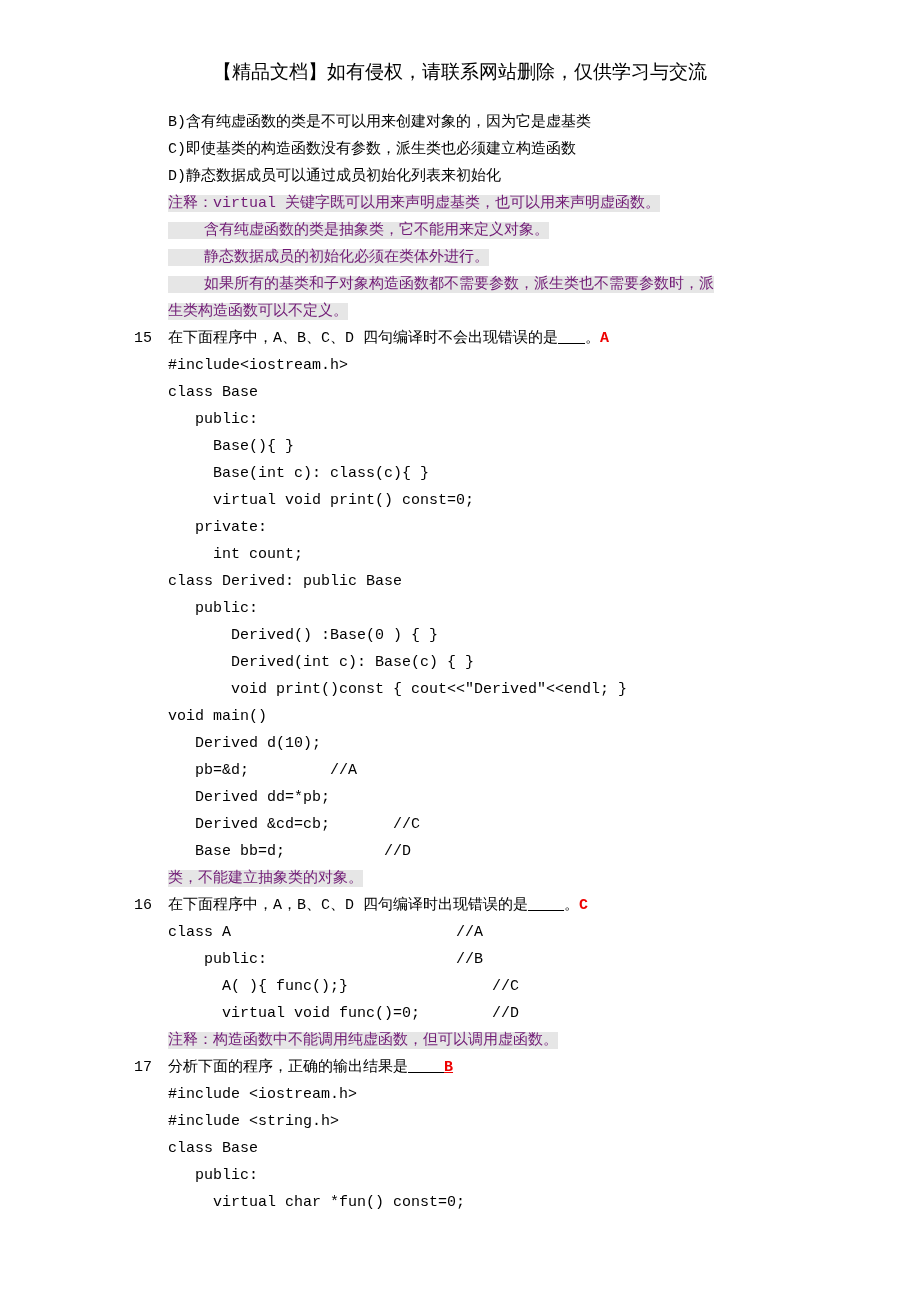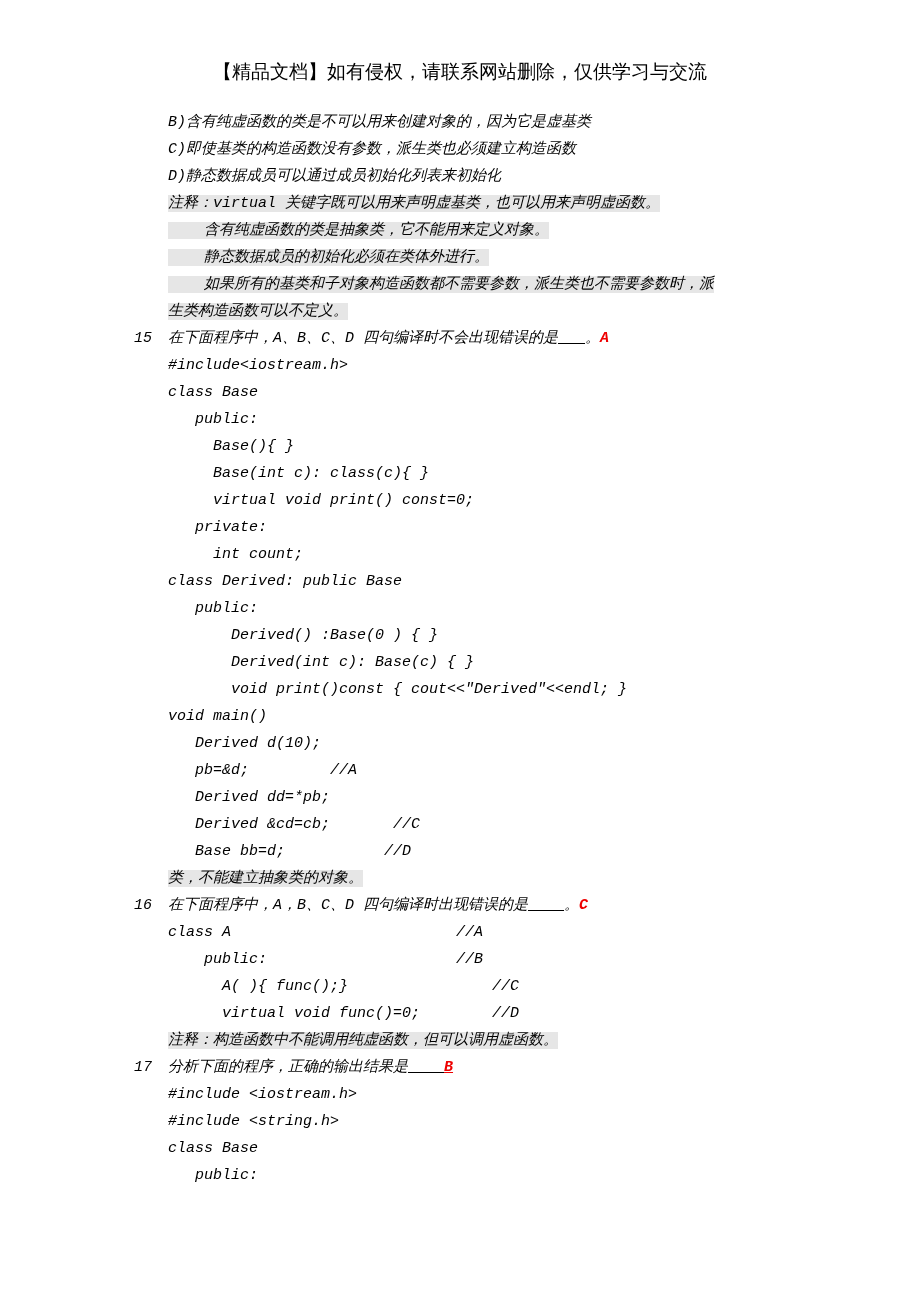--- a/index.html
+++ b/index.html
@@ -21,24 +21,23 @@
   .title {
     text-align: center;
     font-size: 19px;
     font-weight: normal;
     margin-bottom: 20px;
     font-family: "SimSun", "宋体", serif;
   }
   .line {
     white-space: pre;
     font-family: "SimSun", "宋体", "Courier New", monospace;
-    font-style: italic;
   }
   .mono { font-family: "Courier New", monospace; }
-  .blue { color: #000000; }
+  .blue { color: #701a75; }
   .hl { background: #e6e6e6; }
   .num-col { display: inline-block; width: 34px; vertical-align: top; }
   .content-col { display: inline-block; vertical-align: top; width: 615px; }
   .red { color: #ee0000; font-weight: bold; }
   .underline { text-decoration: underline; }
 </style>
 </head>
 <body>
 
 <div class="page">
@@ -80,14 +79,15 @@
   <div class="line mono"><span class="num-col"></span><span class="content-col">    public:                     //B</span></div>
   <div class="line mono"><span class="num-col"></span><span class="content-col">      A( ){ func();}                //C</span></div>
   <div class="line mono"><span class="num-col"></span><span class="content-col">      virtual void func()=0;        //D</span></div>
   <div class="line"><span class="num-col"></span><span class="content-col blue"><span class="hl">注释：构造函数中不能调用纯虚函数，但可以调用虚函数。</span></span></div>
 
   <div class="line"><span class="num-col">17</span><span class="content-col"><span>分析下面的程序，正确的输出结果是</span><span class="underline">    </span><span class="red underline">B</span></span></div>
   <div class="line mono"><span class="num-col"></span><span class="content-col">#include &lt;iostream.h&gt;</span></div>
   <div class="line mono"><span class="num-col"></span><span class="content-col">#include &lt;string.h&gt;</span></div>
   <div class="line mono"><span class="num-col"></span><span class="content-col">class Base</span></div>
   <div class="line mono"><span class="num-col"></span><span class="content-col">   public:</span></div>
+  <div class="line mono"><span class="num-col"></span><span class="content-col">     virtual char *fun() const=0;</span></div>
 
 </div>
 
 </body></html>

